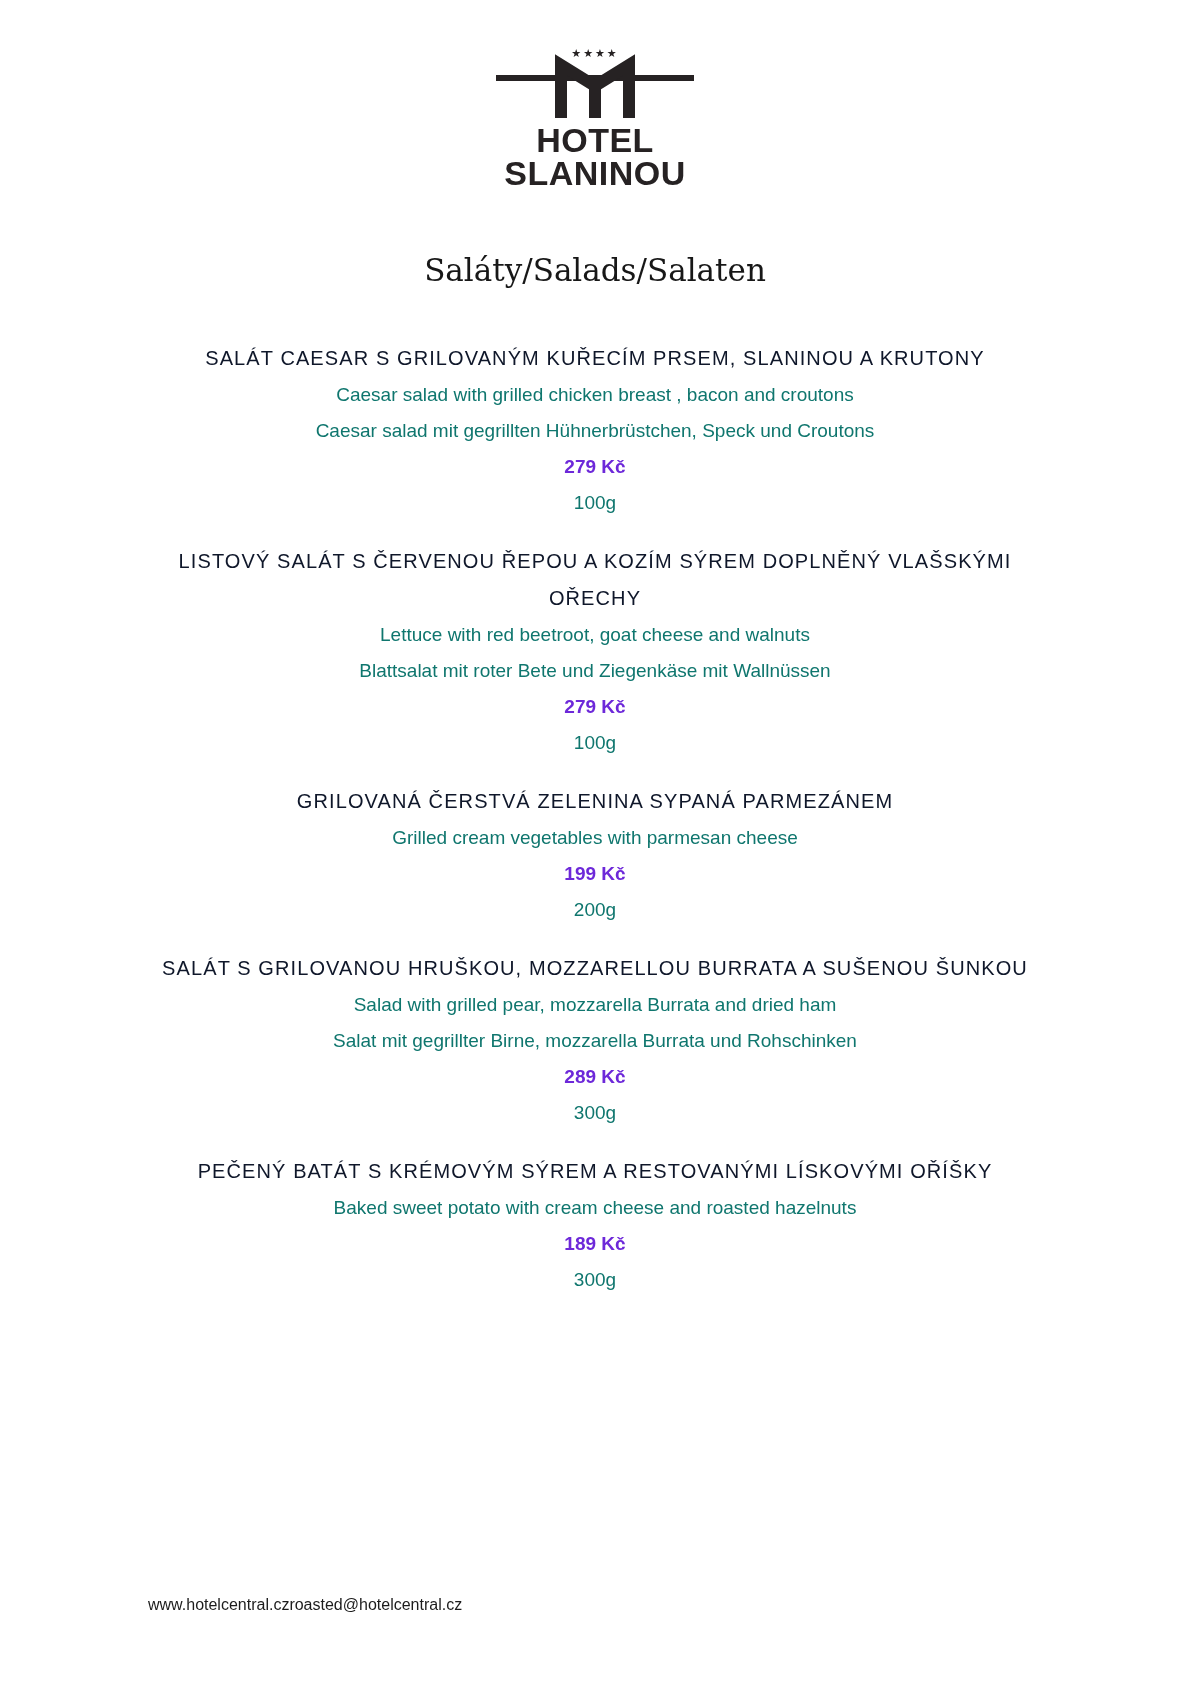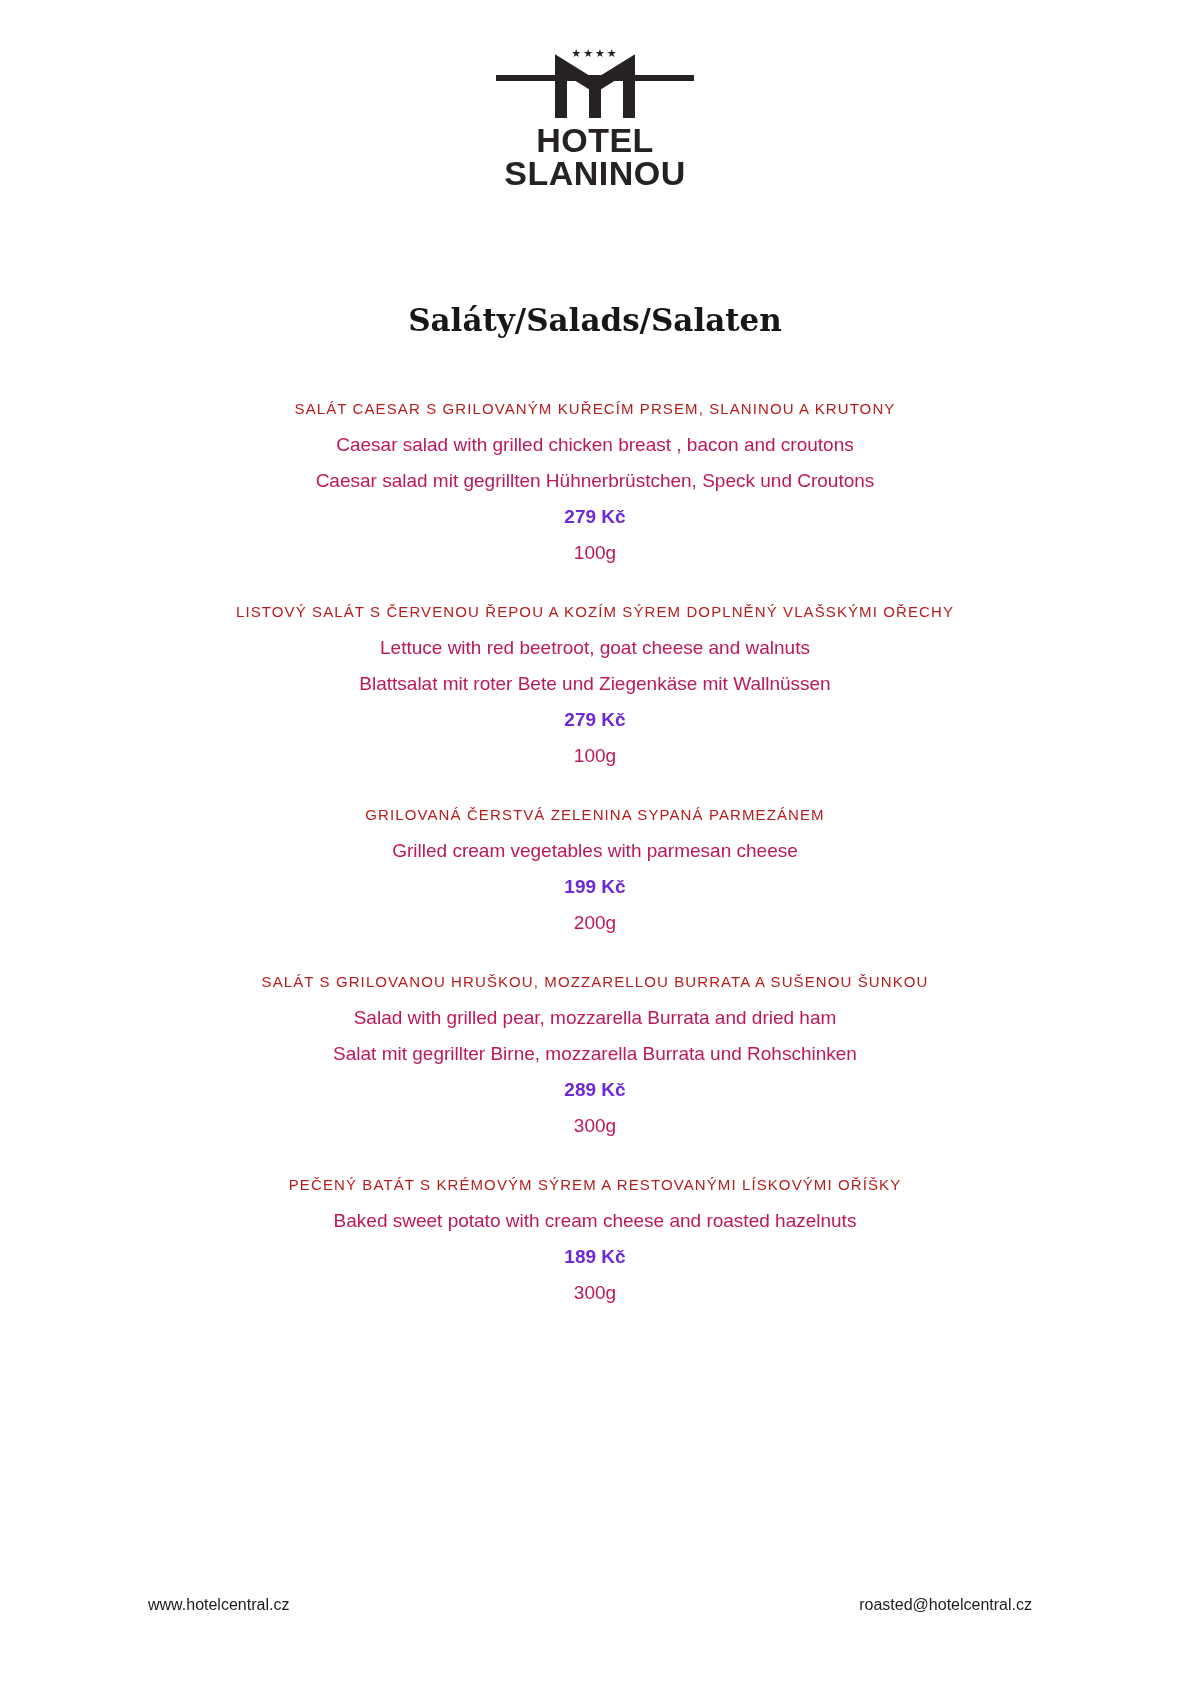--- a/index.html
+++ b/index.html
@@ -30,58 +30,57 @@
   }
   .logo-word {
     font-weight: bold;
     font-size: 34px;
     line-height: 33px;
     letter-spacing: 0.5px;
     color: #262223;
   }
   
   .section-title {
-    margin-top: 112px;
+    margin-top: 62px;
     font-family: "DejaVu Serif", serif;
-    font-weight: bold;
+    font-weight: normal;
     font-size: 31px;
     color: #171717;
   }
   
   .menu {
     margin-top: 52px;
   }
   .menu-item {
     margin-bottom: 22px;
   }
   .item-name-cz {
-    color: #b91c1c;
-    font-size: 15px;
+    color: #0f172a;
+    font-size: 20px;
     letter-spacing: 1.1px;
     line-height: 37px;
     font-weight: 500;
     text-transform: uppercase;
   }
   .item-line {
     font-size: 19px;
     line-height: 36px;
-    color: #be185d;
+    color: #0f766e;
   }
   .item-price {
     font-weight: bold;
     color: #6d28d9;
   }
   
   .footer {
     position: absolute;
     left: 148px;
     right: 158px;
     top: 1596px;
     display: flex;
-    justify-content: space-between;
     font-size: 16px;
     color: #1c1c1c;
   }
 </style>
 </head>
 <body>
 
 <div class="page">
 
   <div class="logo">

